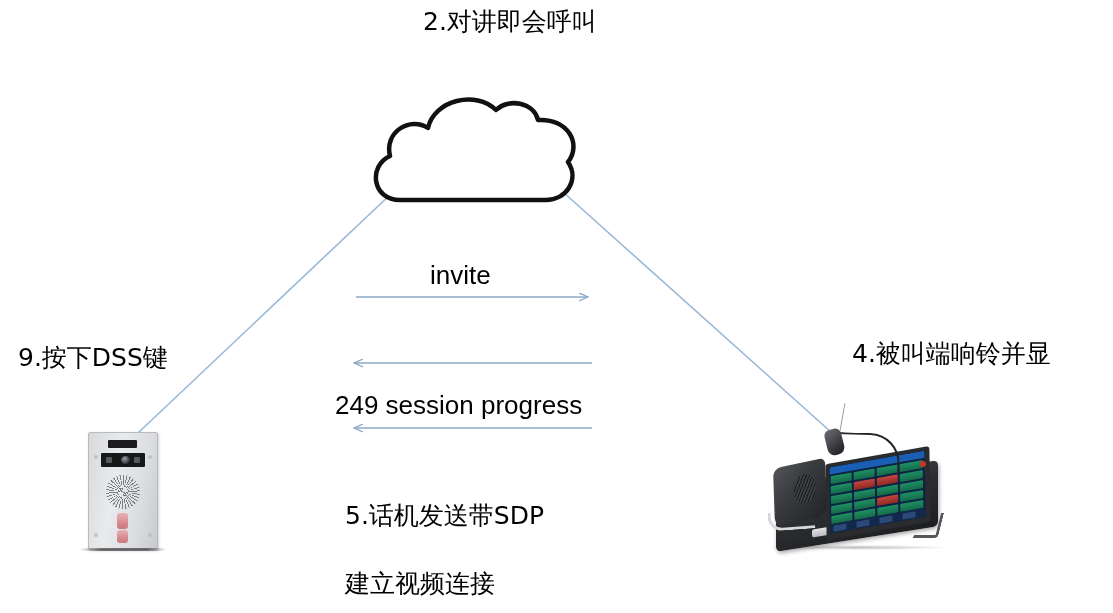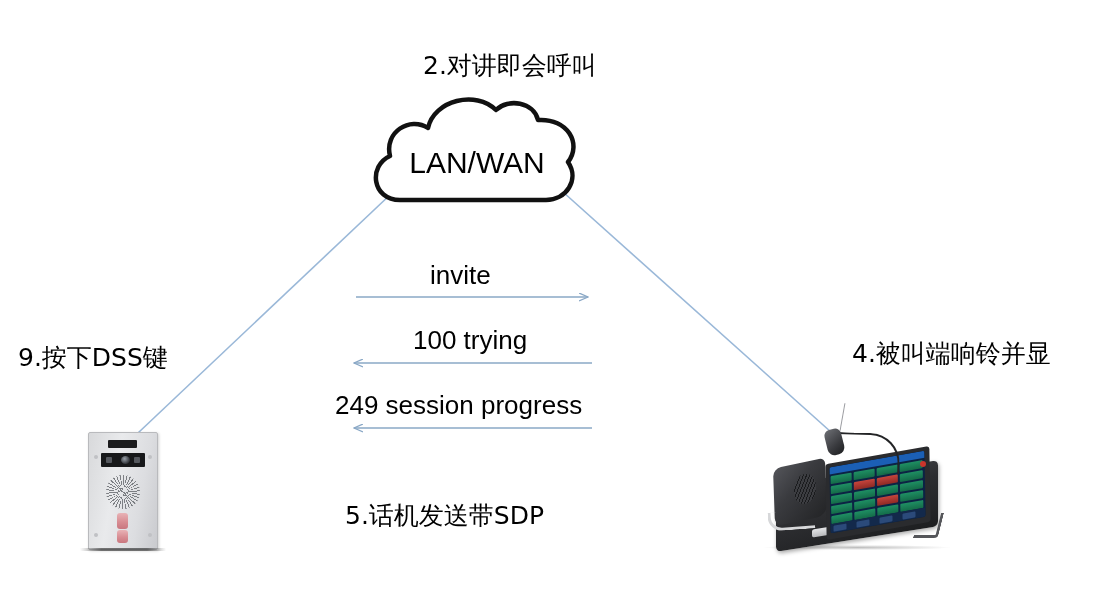--- a/index.html
+++ b/index.html
@@ -191,33 +191,32 @@
     <svg width="230" height="125" viewBox="0 0 230 125">
       <path d="M 38 112
                C 10 112, 6 78, 28 68
                C 22 44, 48 28, 66 40
                C 72 12, 114 2, 134 22
                C 146 10, 172 14, 176 32
                C 206 30, 220 56, 206 74
                C 218 92, 204 112, 184 112
                Z" fill="#ffffff" stroke="#111111" stroke-width="4.5" stroke-linejoin="round"></path>
     </svg>
-    <div id="cloud-label" class="abs lat-text">LAN/WAN</div>
   </div>
 
-  <div class="abs cn-text" style="left:423px; top:6px;margin-top:44px;">2.对讲即会呼叫</div>
+  <div class="abs cn-text" style="left:423px; top:6px;">2.对讲即会呼叫</div>
 
   <div class="abs cn-text" style="left:18px; top:342px;">9.按下DSS键</div>
 
   <div class="abs cn-text" style="left:852px; top:338px;">4.被叫端响铃并显</div>
 
   <div class="abs cn-text" style="left:345px; top:500px;">5.话机发送带SDP</div>
+  <div class="abs cn-text" style="left:345px; top:568px;">建立视频连接</div>
 
   <div class="abs lat-text sig-label" style="left:430px; top:260px;">invite</div>
-  <div class="abs lat-text sig-label" style="left:413px; top:325px;">100 trying</div>
   <div class="abs lat-text sig-label" style="left:335px; top:390px;">249 session progress</div>
 
   <svg class="abs" style="left:0;top:0;width:1113px;height:613px;" viewBox="0 0 1113 613">
     <defs>
       <marker id="arw-r" markerWidth="10" markerHeight="10" refX="9" refY="4" orient="auto" markerUnits="userSpaceOnUse">
         <path d="M0,0 L9,4 L0,8" fill="none" stroke="#8aa8c6" stroke-width="1.3"></path>
       </marker>
       <marker id="arw-l" markerWidth="10" markerHeight="10" refX="1" refY="4" orient="auto" markerUnits="userSpaceOnUse">
         <path d="M10,0 L1,4 L10,8" fill="none" stroke="#8aa8c6" stroke-width="1.3"></path>
       </marker>

